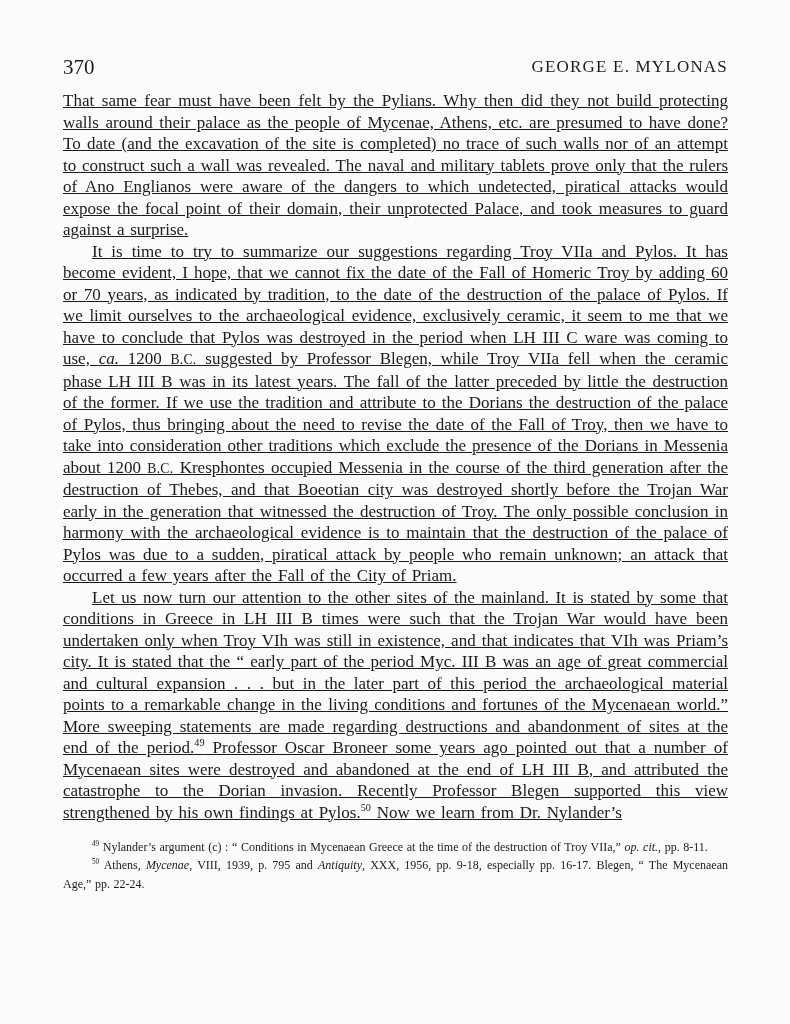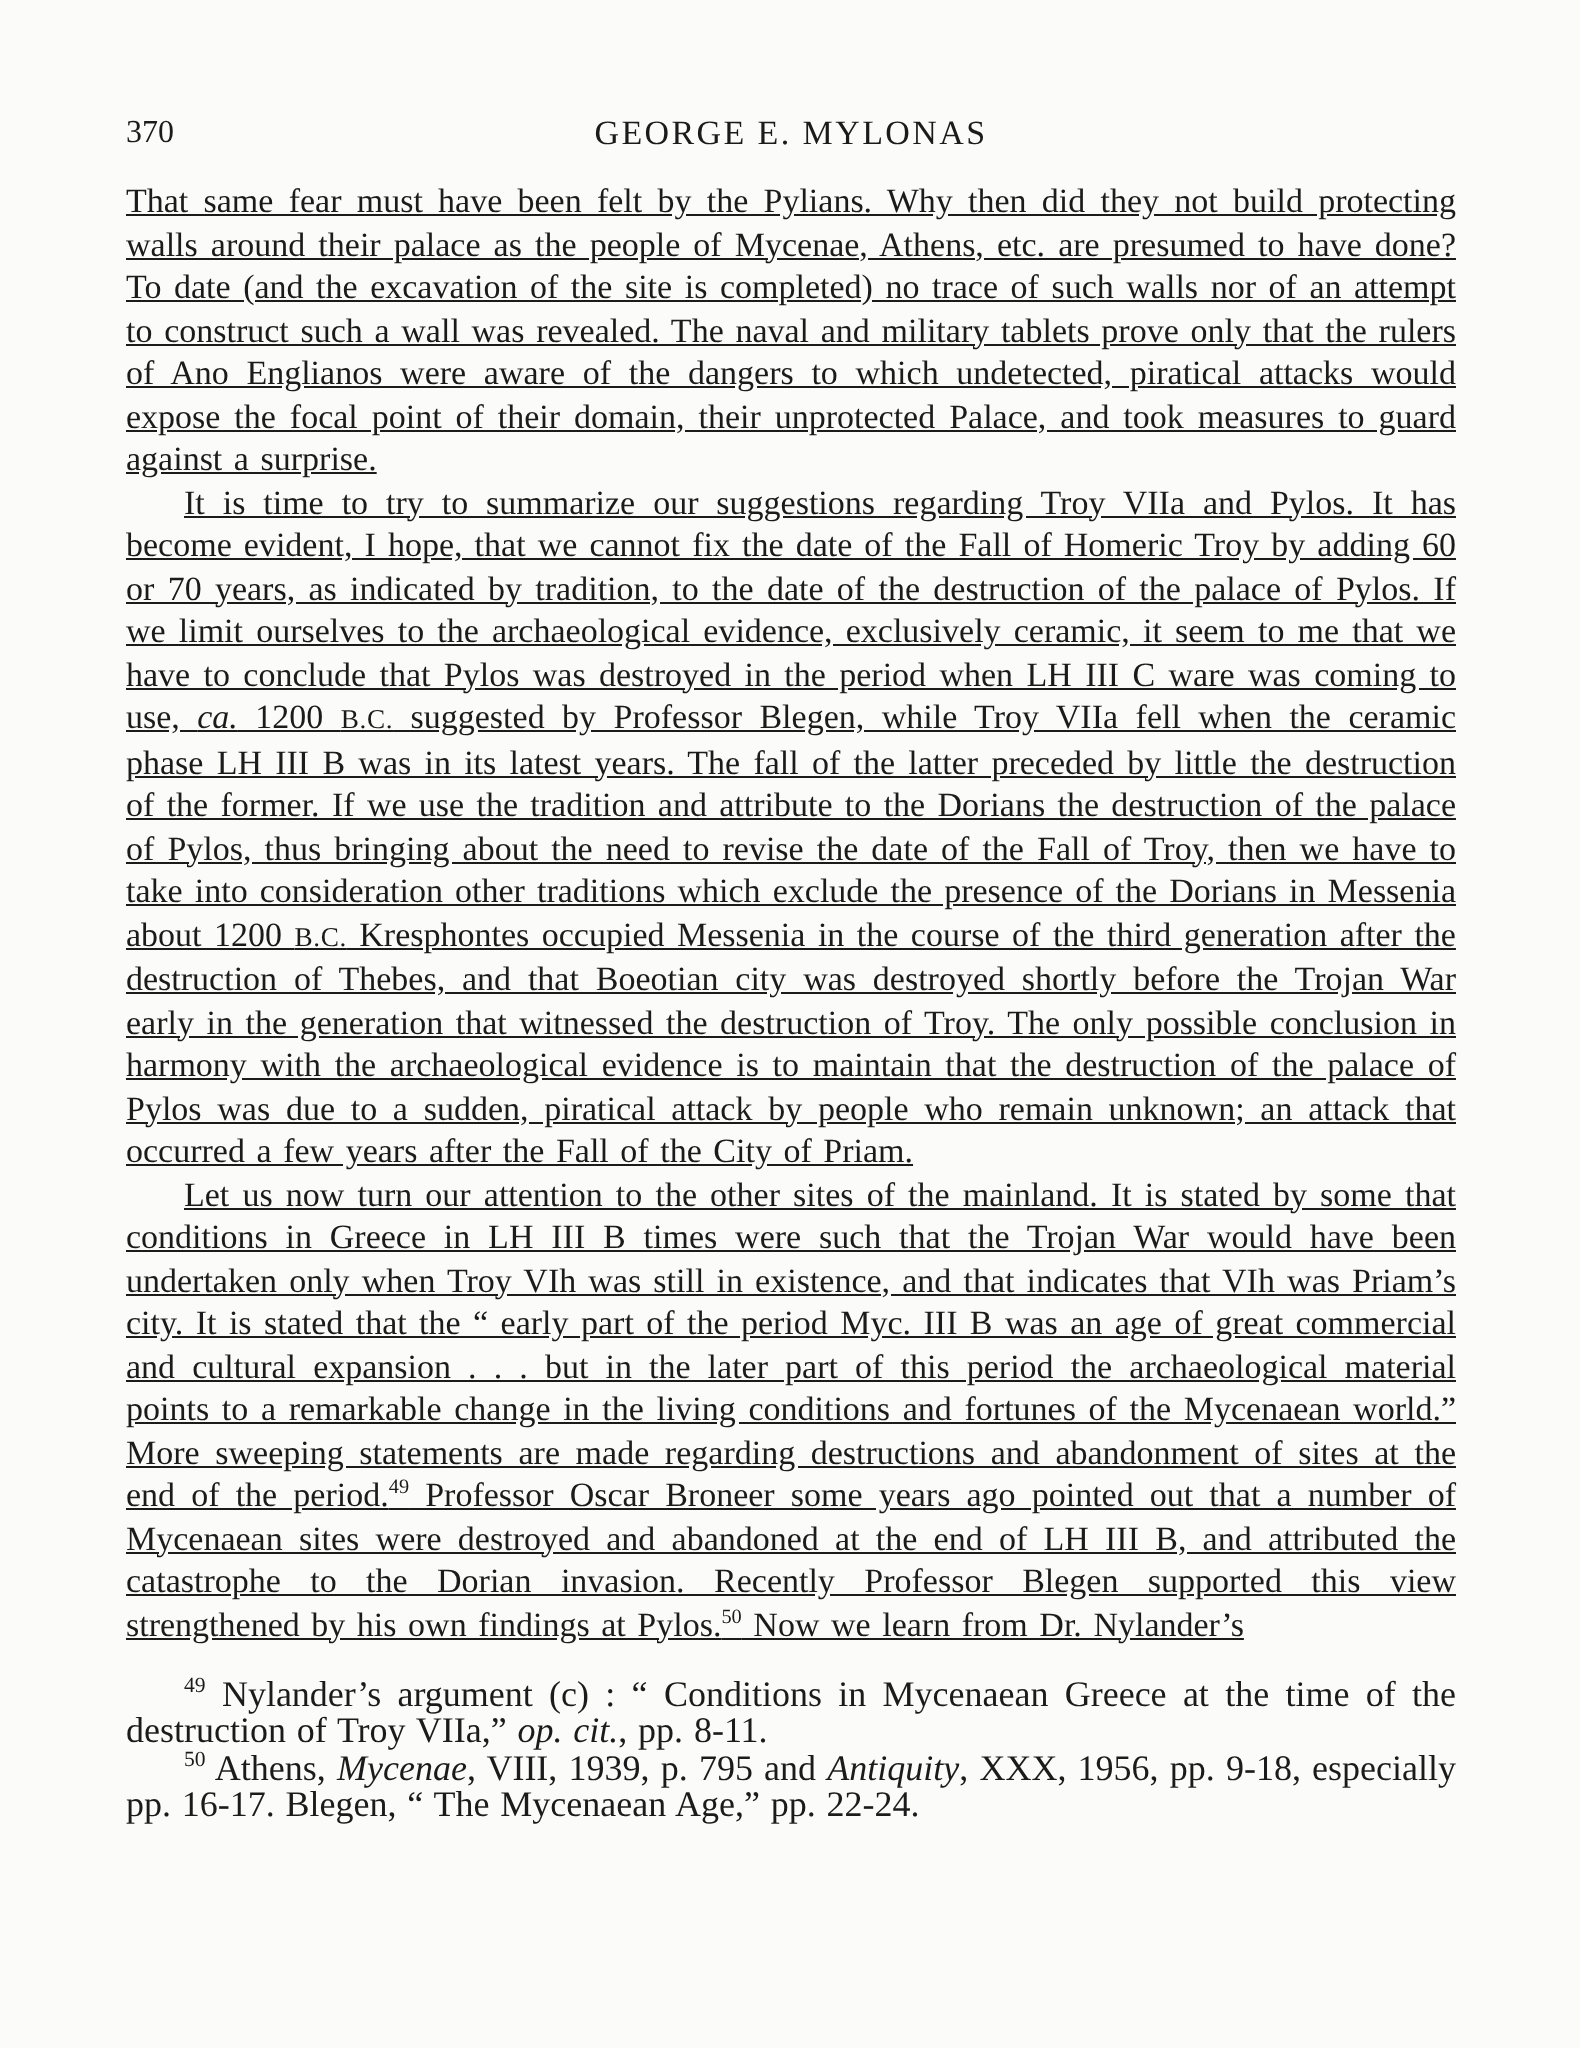--- a/index.html
+++ b/index.html
@@ -21,26 +21,26 @@
   }
   .page-header {
     position: relative;
     height: 22px;
     margin-bottom: 12px;
   }
   .page-number {
     position: absolute;
     left: 0;
     top: 0;
-    font-size: 16px;
+    font-size: 21px;
     line-height: 22px;
   }
   .running-title {
     display: block;
-    text-align: center;
+    text-align: right;
     font-size: 17px;
     line-height: 22px;
     letter-spacing: 1.2px;
     white-space: nowrap;
   }
   .body-text {
     font-size: 17px;
     line-height: 21.5px;
     text-align: justify;
     word-spacing: 0.09em;
@@ -48,21 +48,21 @@
   }
   .para {
     margin: 0;
     text-indent: 29px;
   }
   .para.no-indent {
     text-indent: 0;
   }
   .footnotes {
     margin-top: 15px;
-    font-size: 18px;
+    font-size: 12px;
     line-height: 18.4px;
     text-align: justify;
     word-spacing: 0.05em;
   }
   .footnote {
     margin: 0;
     text-indent: 29px;
   }
   .s-i { font-style: italic; }
   .s-sc { font-size: 0.8em; letter-spacing: 0.3px; }

